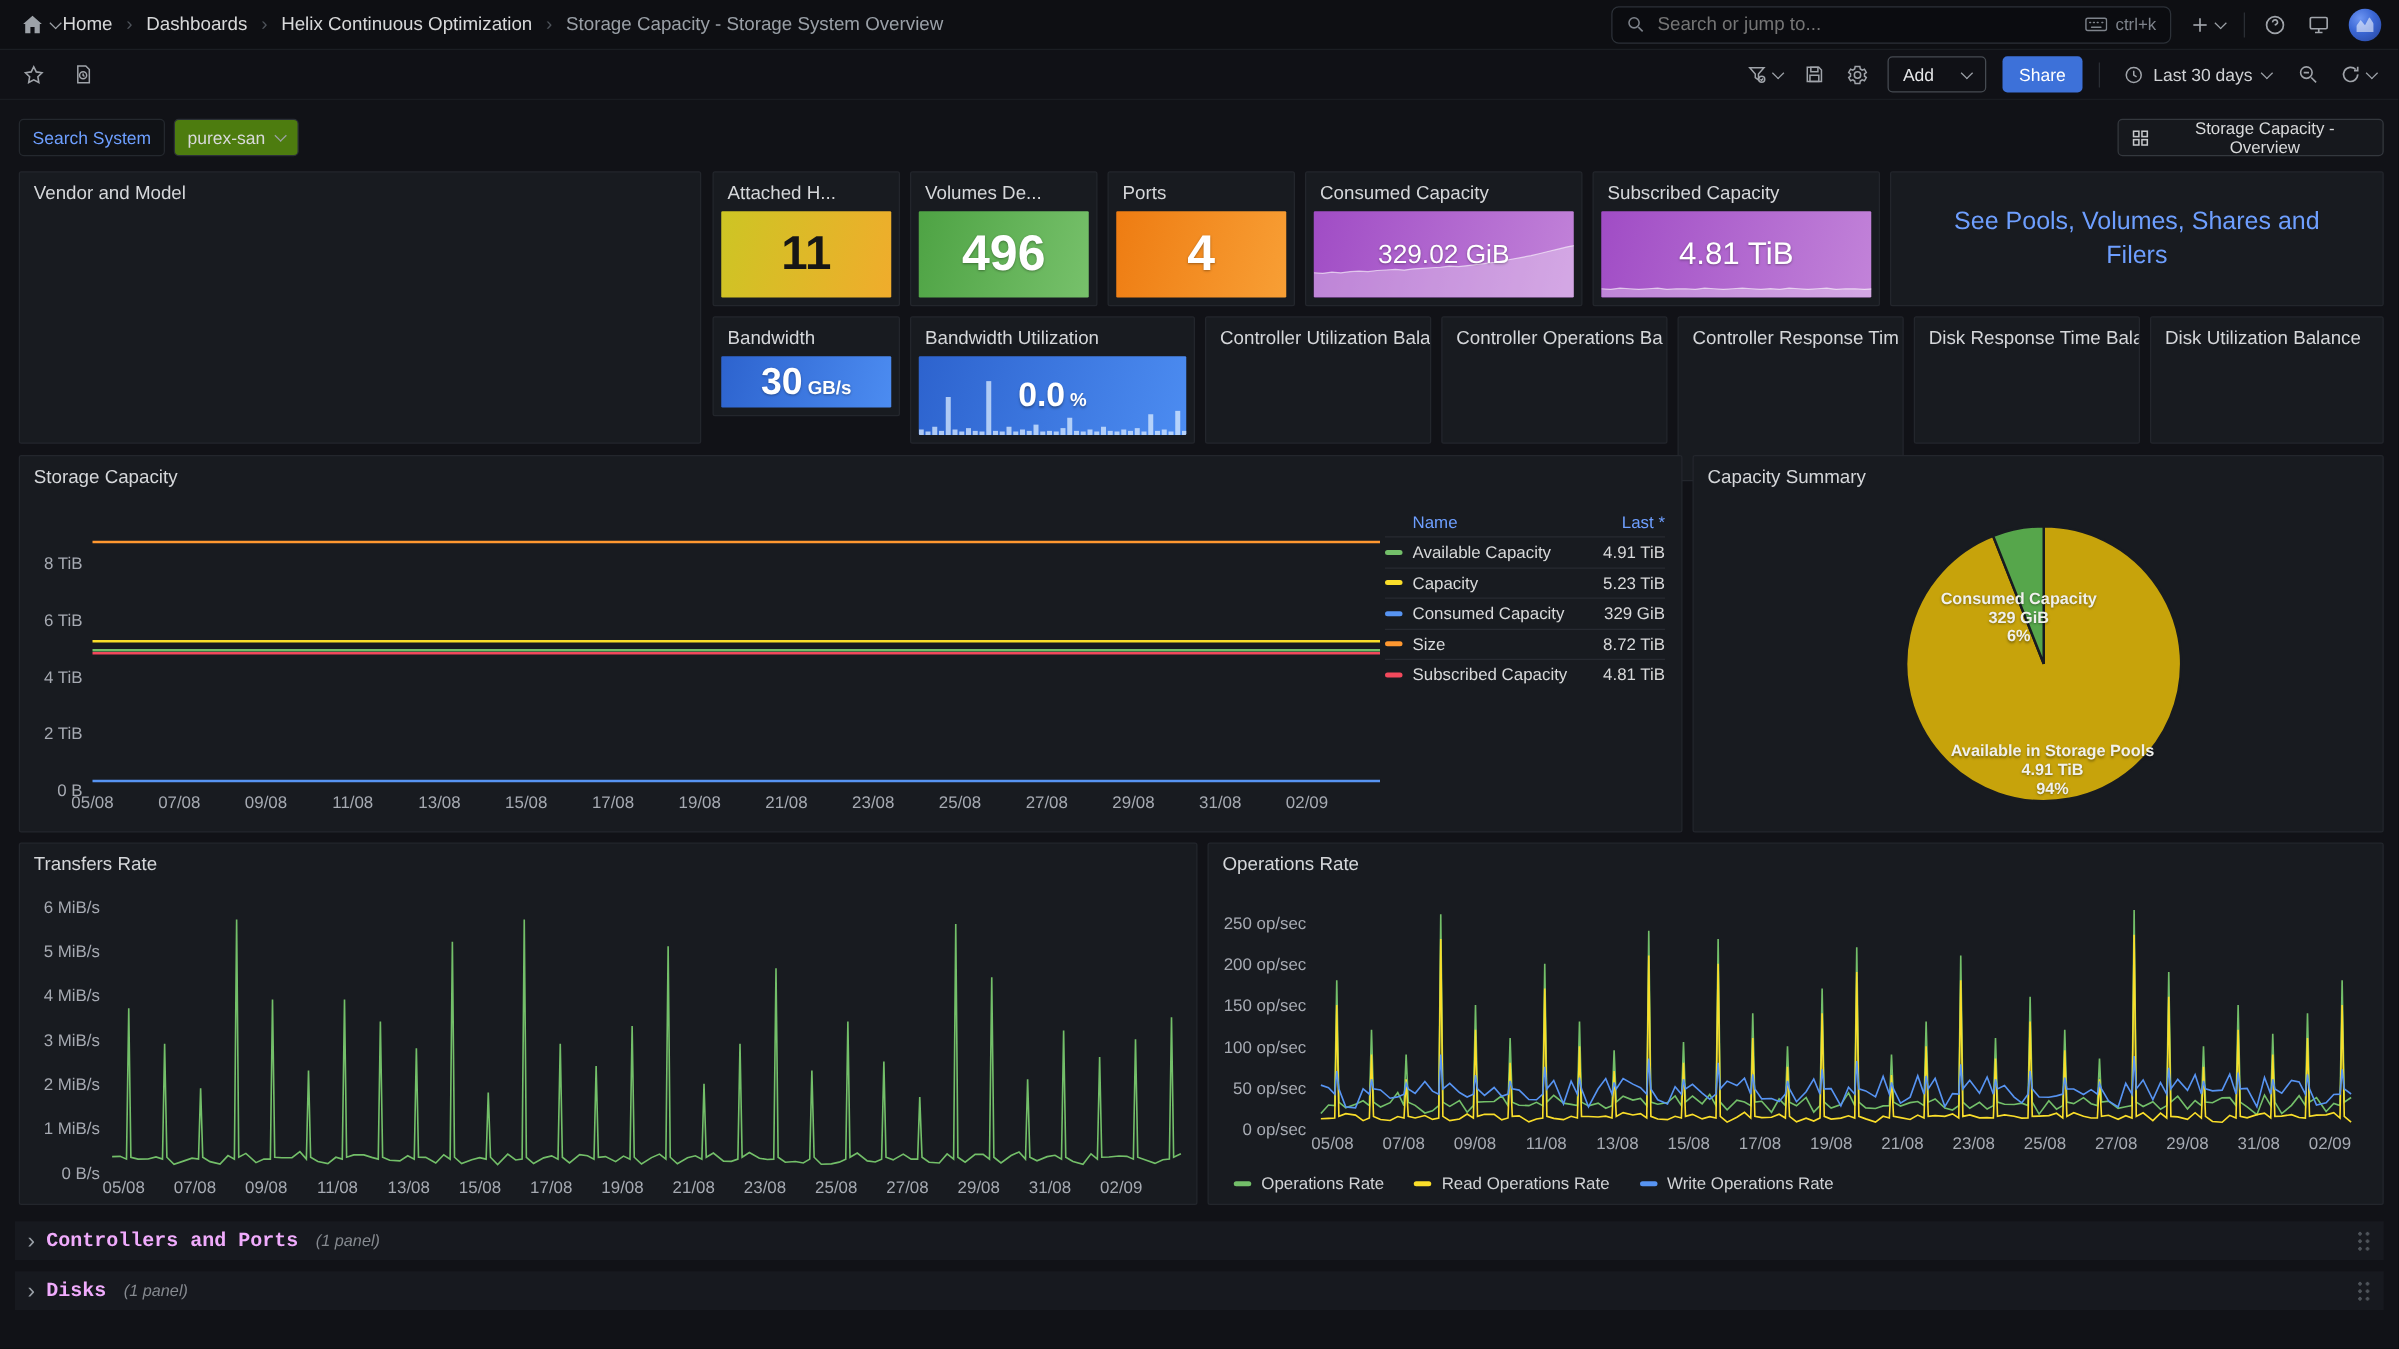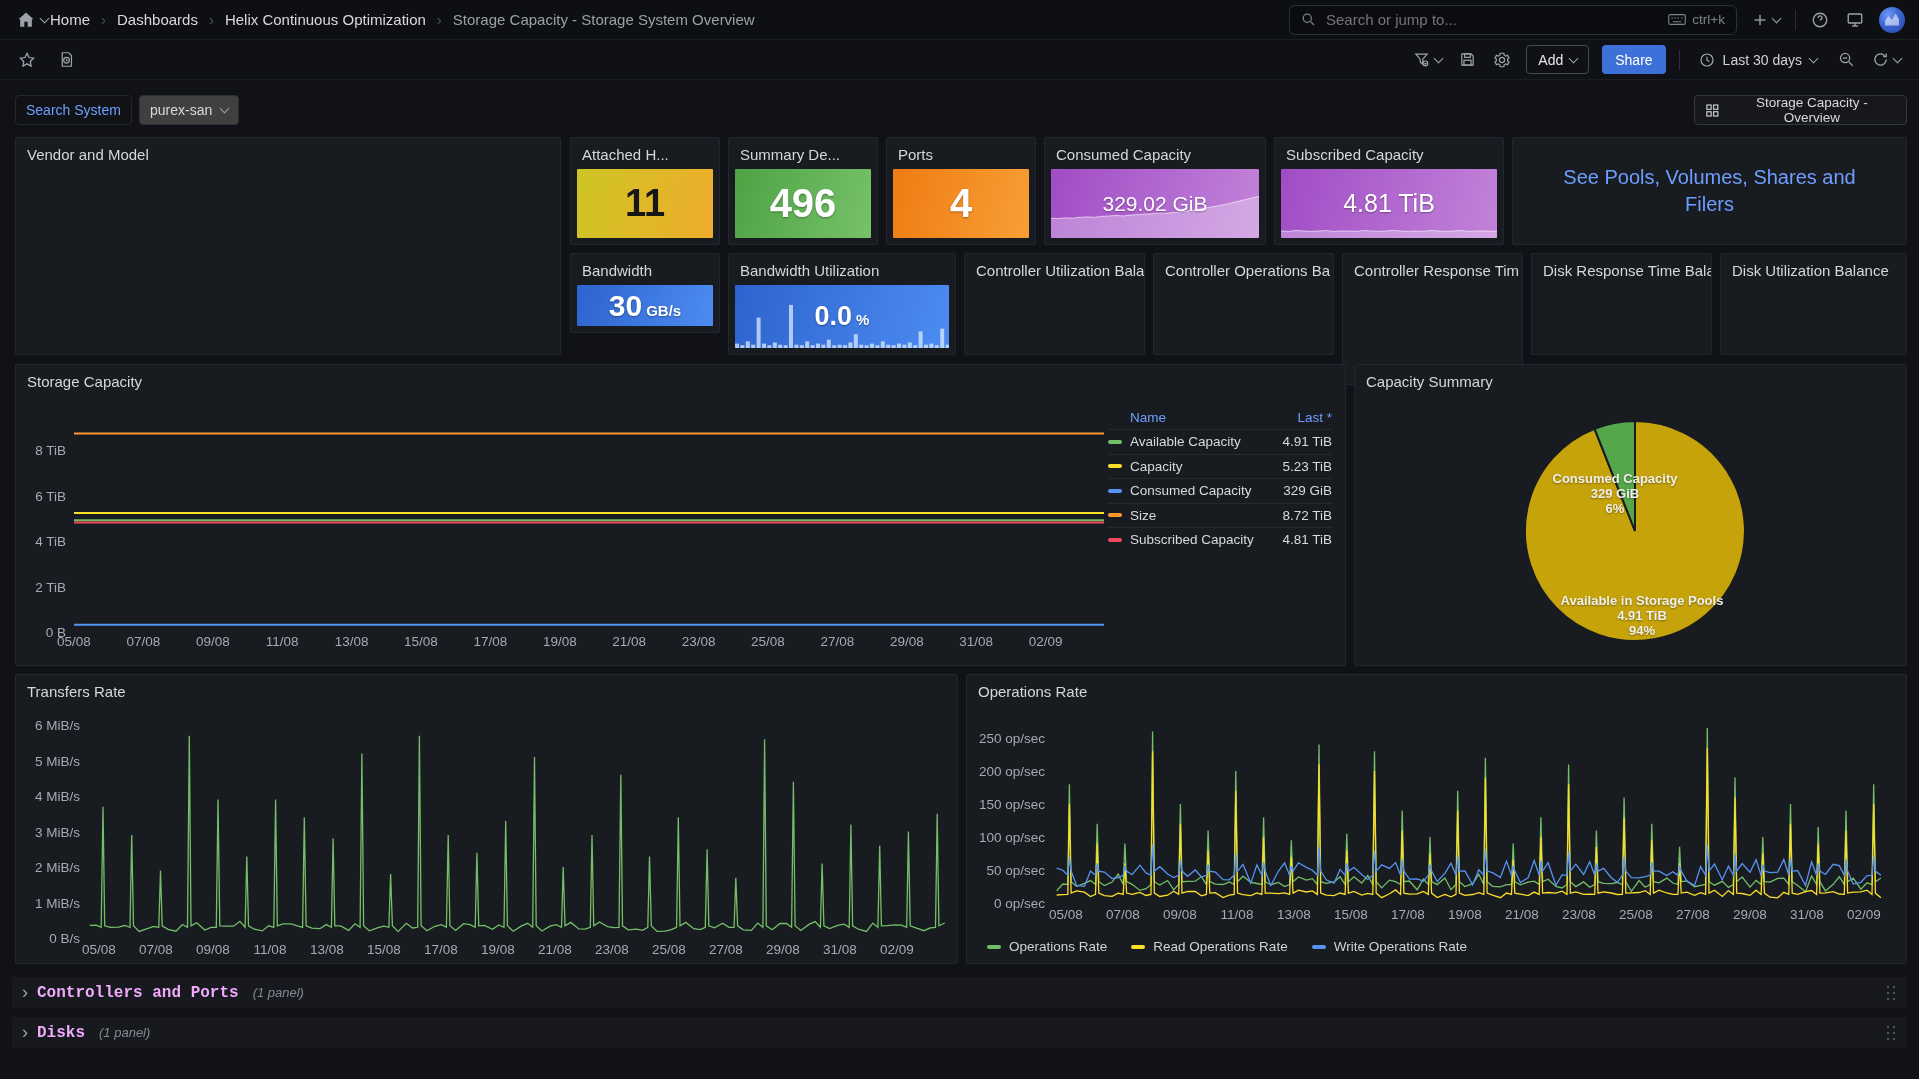--- a/index.html
+++ b/index.html
@@ -17,27 +17,27 @@
   .vdiv{width:1px;height:20px;background:#2a2e34;}
   .iconbtn{background:none;border:none;display:flex;align-items:center;gap:5px;color:#a0a4aa;cursor:pointer;padding:2px;font-family:inherit;}
   .chev{display:inline-block;width:6px;height:6px;border-right:1.5px solid #9da2a8;border-bottom:1.5px solid #9da2a8;transform:rotate(45deg);margin-top:-3px;}
   .avatar{width:26px;height:26px;border-radius:50%;background:radial-gradient(circle at 35% 30%,#6e96f2 0%,#3a66d4 45%,#27449c 100%);border:none;cursor:pointer;position:relative;}
   .avatar::after{content:"";position:absolute;left:6px;top:7px;width:14px;height:12px;background:rgba(255,255,255,.55);clip-path:polygon(0 60%,25% 20%,50% 55%,75% 0,100% 45%,100% 100%,0 100%);}
   
   .toolbar{position:absolute;top:40px;left:0;width:100%;height:40px;display:flex;align-items:center;justify-content:space-between;padding:0 16px;box-sizing:border-box;background:#101116;border-bottom:1px solid #191c21;z-index:5;}
   .tb-left{display:flex;align-items:center;gap:18px;}
   .tb-right{display:flex;align-items:center;gap:13px;}
   .btn{height:29px;border-radius:4px;font-size:14px;font-family:inherit;cursor:pointer;display:flex;align-items:center;}
-  .btn-outline{border:1px solid #464b52;background:transparent;color:#e6e7e9;gap:7px;padding:0 11px;justify-content:space-between;}
+  .btn-outline{border:1px solid #464b52;background:transparent;color:#e6e7e9;gap:23px;padding:0 11px;justify-content:space-between;}
   .btn-primary{background:#3d71d9;border:none;color:#fff;padding:0 13px;font-weight:500;}
   .timebtn{display:flex;align-items:center;gap:8px;color:#d0d2d5;font-size:14px;background:none;border:none;cursor:pointer;font-family:inherit;}
   
   .dash{position:absolute;inset:0;}
   .varlabel{position:absolute;left:15px;top:95px;height:30px;display:flex;align-items:center;padding:0 10px;background:#101216;border:1px solid #24282e;border-radius:4px;font-size:14px;color:#6e9fff;box-sizing:border-box;}
-  .varvalue{position:absolute;left:139px;top:95px;height:30px;display:flex;align-items:center;gap:9px;padding:0 10px;background:#404040;border:1px solid #2b2f36;border-radius:4px;font-size:14px;color:#d8d9da;box-sizing:border-box;cursor:pointer;}
+  .varvalue{position:absolute;left:139px;top:95px;height:30px;display:flex;align-items:center;gap:9px;padding:0 10px;background:#4d7c0f;border:1px solid #2b2f36;border-radius:4px;font-size:14px;color:#d8d9da;box-sizing:border-box;cursor:pointer;}
   .viewswitch{position:absolute;left:1694px;top:95px;width:213px;height:30px;display:flex;align-items:center;gap:8px;padding:0 10px;background:#16181d;border:1px solid #34383e;border-radius:4px;font-size:13.5px;color:#d8d9da;box-sizing:border-box;cursor:pointer;}
   .panel{position:absolute;background:#181b20;border:1px solid #23262c;border-radius:2px;box-sizing:border-box;}
   .ptitle{position:absolute;top:0;left:0;right:0;height:30px;padding:8px 11px;box-sizing:border-box;font-size:15px;color:#d5d7da;white-space:nowrap;overflow:hidden;cursor:pointer;}
   .fill{position:absolute;left:6px;right:6px;top:31px;bottom:6px;display:flex;align-items:center;justify-content:center;overflow:hidden;border-radius:1px;}
   .fill-yellow{background:linear-gradient(105deg,#cdc524,#f0ac2c);}
   .fill-green{background:linear-gradient(105deg,#4ea344,#77c16b);}
   .fill-orange{background:linear-gradient(105deg,#ee7c12,#f89f35);}
   .fill-purple{background:linear-gradient(105deg,#a04cc5,#c283d9);}
   .fill-blue{background:linear-gradient(105deg,#2d63ce,#4c8cf1);}
   .sv-dark{font-size:38px;font-weight:600;color:#161616;position:relative;z-index:2;}
@@ -226,21 +226,21 @@
     </section>
 
     <section class="panel" style="left:570px;top:137px;width:150px;height:108px;">
       <div class="ptitle">Attached H...</div>
       <div class="fill fill-yellow">
         <span class="sv-dark">11</span>
       </div>
     </section>
 
     <section class="panel" style="left:728px;top:137px;width:150px;height:108px;">
-      <div class="ptitle">Summary De...</div>
+      <div class="ptitle">Volumes De...</div>
       <div class="fill fill-green">
         <span class="sv-big">496</span>
       </div>
     </section>
 
     <section class="panel" style="left:886px;top:137px;width:150px;height:108px;">
       <div class="ptitle">Ports</div>
       <div class="fill fill-orange">
         <span class="sv-big">4</span>
       </div>

